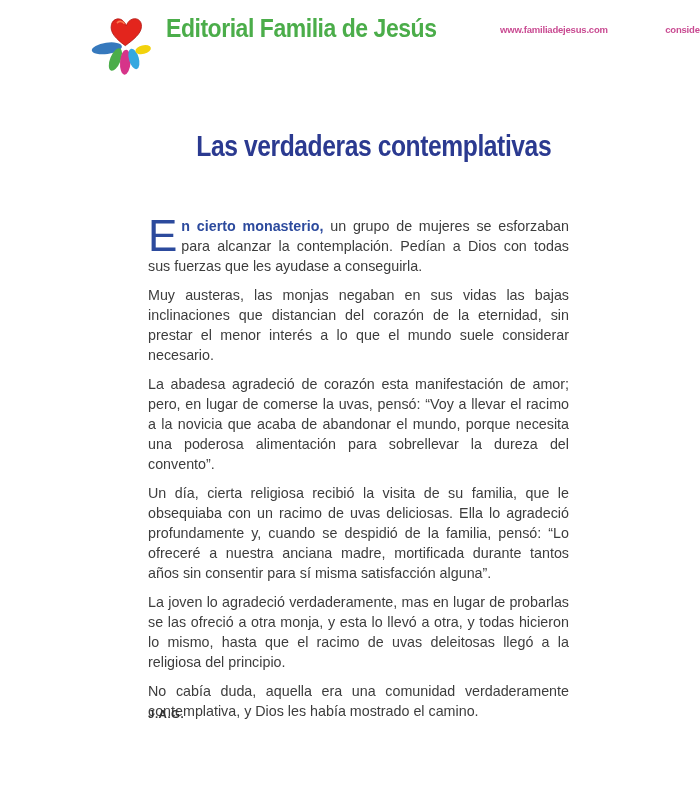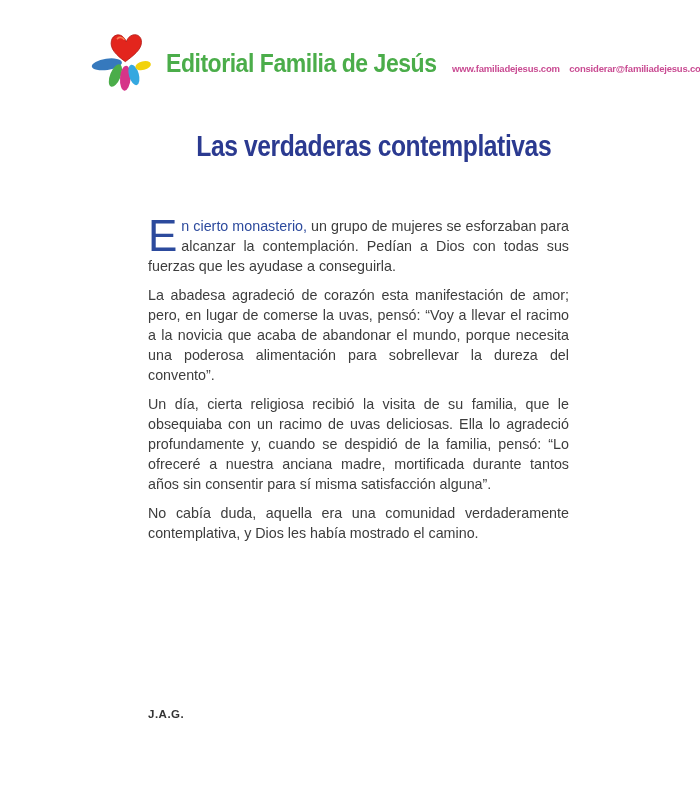--- a/index.html
+++ b/index.html
@@ -6,23 +6,22 @@
   html, body { background: #ffffff; }
   body {
     width: 700px; height: 800px;
     font-family: "Liberation Sans", sans-serif;
     position: relative;
     overflow: hidden;
     color: var(--body-text, #3d3d3d);
   }
   .letterhead {
     position: absolute;
-    top: 30px; left: 86px; right: 40px;
+    top: 14px; left: 86px; right: 40px;
     display: flex;
-    align-items: center;
   }
   .logo {
     width: 76px; height: 66px;
     flex: 0 0 auto;
     margin-right: 4px;
   }
   .brand-name {
     color: var(--brand-green, #4bad4a);
     font-weight: 700;
     font-size: 25px;
@@ -33,21 +32,21 @@
   }
   .contact {
     color: var(--contact-pink, #c94b92);
     font-size: 9.5px;
     font-weight: 700;
     letter-spacing: -0.2px;
     white-space: nowrap;
     margin-left: -8px;
     margin-top: 10px;
   }
-  .contact span { margin-right: 7px; }
+  .contact span { margin-right: 7px; margin-left: 48px; }
   .page-title {
     position: absolute;
     top: 130px; left: 0; right: 0;
     text-align: center;
     color: var(--title-blue, #2b3a90);
     font-weight: 700;
     font-size: 29px;
     letter-spacing: -0.5px;
     padding-left: 48px;
   }
@@ -69,21 +68,21 @@
   .drop-cap {
     float: left;
     color: var(--accent-blue, #2c4a9d);
     font-size: 44px;
     line-height: 35px;
     font-weight: 400;
     margin: 2px 4px 0 0;
   }
   .lead-bold {
     color: var(--accent-blue, #2c4a9d);
-    font-weight: 400;
+    font-weight: 700;
   }
   .signature {
     position: absolute;
     top: 708px; left: 148px;
     width: 421px;
     text-align: left;
     font-size: 11.5px;
     letter-spacing: 0.5px;
     color: #333333;
     font-weight: 700;
@@ -116,18 +115,20 @@
 </header>
 
 <h1 class="page-title">
   <span>Las verdaderas contemplativas</span>
 </h1>
 
 <article class="story">
   <p>
     <span class="drop-cap">E</span><span class="lead-bold">n cierto monasterio,</span><span> un grupo de mujeres se esforzaban para alcanzar la contemplación. Pedían a Dios con todas sus fuerzas que les ayudase a conseguirla.</span>
   </p>
+  <p>Muy austeras, las monjas negaban en sus vidas las bajas inclinaciones que distancian del corazón de la eternidad, sin prestar el menor interés a lo que el mundo suele considerar necesario.</p>
   <p>La abadesa agradeció de corazón esta manifestación de amor; pero, en lugar de comerse la uvas, pensó: “Voy a llevar el racimo a la novicia que acaba de abandonar el mundo, porque necesita una poderosa alimentación para sobrellevar la dureza del convento”.</p>
   <p>Un día, cierta religiosa recibió la visita de su familia, que le obsequiaba con un racimo de uvas deliciosas. Ella lo agradeció profundamente y, cuando se despidió de la familia, pensó: “Lo ofreceré a nuestra anciana madre, mortificada durante tantos años sin consentir para sí misma satisfacción alguna”.</p>
+  <p>La joven lo agradeció verdaderamente, mas en lugar de probarlas se las ofreció a otra monja, y esta lo llevó a otra, y todas hicieron lo mismo, hasta que el racimo de uvas deleitosas llegó a la religiosa del principio.</p>
   <p>No cabía duda, aquella era una comunidad verdaderamente contemplativa, y Dios les había mostrado el camino.</p>
 </article>
 
 <div class="signature">J.A.G.</div>
 
 </body></html>

